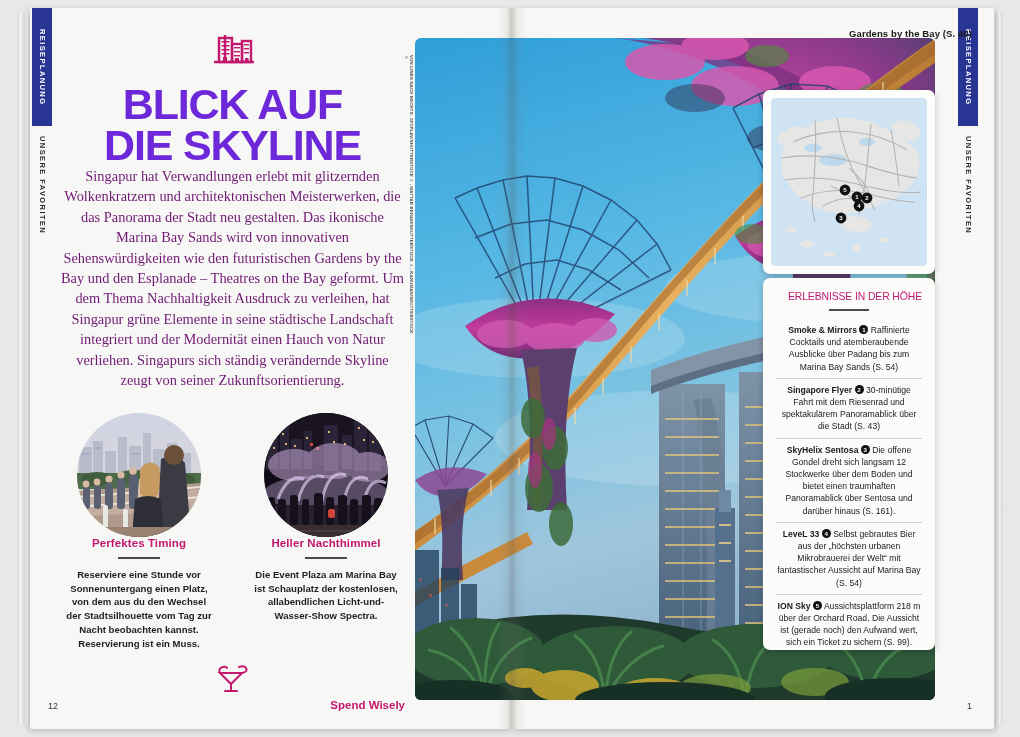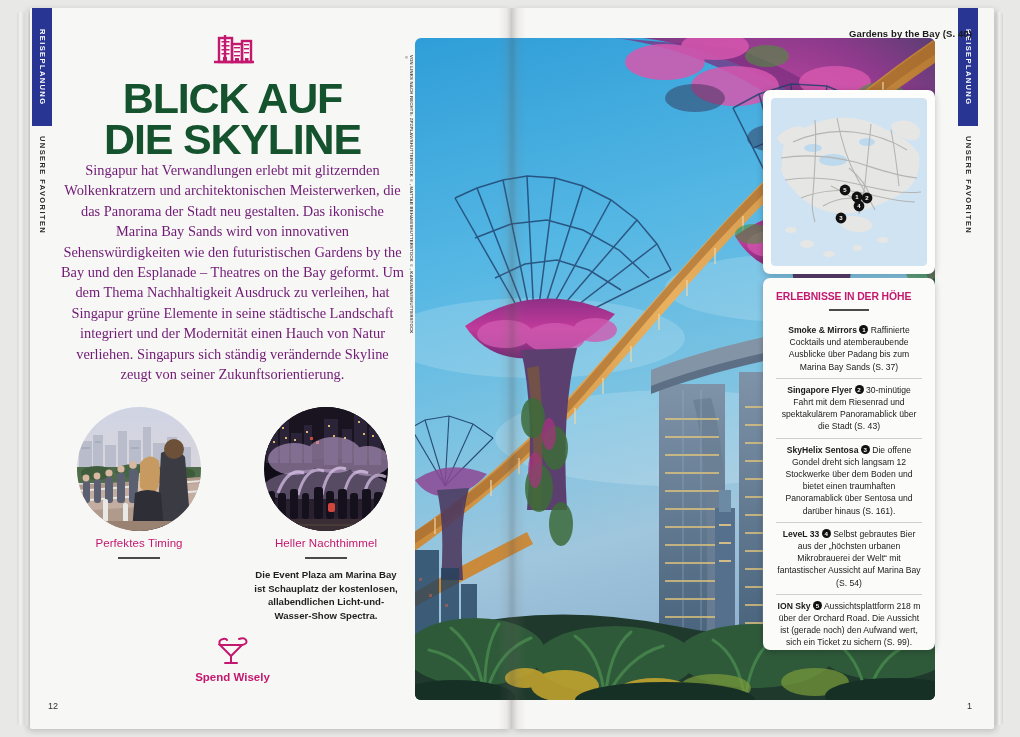--- a/index.html
+++ b/index.html
@@ -61,25 +61,25 @@
     writing-mode: vertical-rl; color: #2a2a2a;
     font-size: 7.5px; font-weight: 700; letter-spacing: 1.4px;
   }
 
   
   .lp { position: absolute; left: 60px; top: 8px; width: 345px; }
 
   .hero-icon { margin: 22px auto 8px; width: 46px; height: 34px; display: block; }
 
   .headline {
-    color: #14532d;
+    color: #6d28d9;
     font-family: "Liberation Sans", sans-serif;
     font-weight: 700; font-size: 43px; line-height: .95;
     letter-spacing: -1.2px; text-align: center;
-    margin-top: 14px;
+    margin-top: 20px;
   }
   .headline div { white-space: nowrap; }
 
   .intro {
     font-family: "Liberation Serif", serif;
     font-size: 14.4px; line-height: 1.42;
     text-align: center; color: #701a75;
   }
 
   
@@ -88,33 +88,33 @@
     padding: 0 4px;
   }
   .circle-wrap { width: 150px; text-align: center; }
   .circle {
     width: 124px; height: 124px; border-radius: 50%;
     margin: 0 auto; overflow: hidden; position: relative;
   }
   .circle svg { display: block; width: 124px; height: 124px; }
 
   .circle-title {
-    margin-top: 6px; color: #c4186f;
-    font-size: 11.5px; font-weight: 400; letter-spacing: .1px;
+    margin-top: 0; color: #c4186f;
+    font-size: 11.5px; font-weight: 700; letter-spacing: .1px;
   }
   .rule {
     width: 42px; height: 2px; background: #4a4a4a;
     margin: 8px auto 9px;
   }
   .circle-body {
     font-size: 9.6px; line-height: 1.45; color: #1f1f1f; font-weight: 600;
   }
 
   
-  .tip { margin-top: 14px; text-align: center; }
+  .tip { margin-top: 14px; text-align: right; }
   .tip-icon { width: 34px; height: 30px; display: block; margin: 0 auto 4px; }
   .tip-title {
     color: #c4186f; font-size: 11.5px; font-weight: 700; margin-bottom: 12px;
   }
 
   .folio {
     position: absolute; bottom: 26px; font-size: 9px;
     font-weight: 400; color: #333;
   }
   .folio-left  { left: 48px; }
@@ -154,22 +154,22 @@
 
   
   .exp-card {
     position: absolute; left: 763px; top: 278px;
     width: 172px; height: 372px;
     background: #fbfbfa; border-radius: 7px;
     box-shadow: 0 2px 7px rgba(0,0,0,.22);
     z-index: 20; padding: 13px 13px 10px;
   }
   .exp-title {
-    color: #c4186f; font-size: 10.4px; font-weight: 700;
-    text-align: left; letter-spacing: -.1px;
+    color: #c4186f; font-size: 10.4px; font-weight: 400;
+    text-align: right; letter-spacing: -.1px;
   }
   .exp-rule {
     width: 40px; height: 2px; background: #4a4a4a; margin: 7px auto 8px;
   }
   .exp-item {
     font-size: 8.6px; line-height: 1.42; text-align: center;
     color: #1a1a1a; padding: 5px 0;
   }
   .exp-item + .exp-item { border-top: 1px solid #cfcfcd; }
   .exp-item b { font-weight: 700; }
@@ -303,20 +303,21 @@
             <path d="M58 86 q12 -6 26 0 l3 38 -32 0 Z" fill="#2e2e36"></path>
             <g fill="#e8e8e4">
                 <rect x="26" y="92" width="5" height="26" rx="2"></rect>
                 <rect x="46" y="96" width="5" height="24" rx="2"></rect>
               </g>
             <rect y="114" width="124" height="10" fill="#9a8272"></rect>
           </svg>
         </div>
         <div class="circle-title">Perfektes Timing</div>
         <div class="rule"></div>
+        <div class="circle-body">Reserviere eine Stunde vor Sonnenuntergang einen Platz, von dem aus du den Wechsel der Stadtsilhouette vom Tag zur Nacht beobachten kannst. Reservierung ist ein Muss.</div>
       </div>
 
       <div class="circle-wrap">
         <div class="circle">
           <svg viewBox="0 0 124 124" preserveAspectRatio="xMidYMid slice">
             <rect width="124" height="124" fill="#100d18"></rect>
             <rect width="124" height="52" fill="#1a1420"></rect>
             <g fill="#2b2438">
               <rect x="2" y="22" width="12" height="34"></rect>
                 <rect x="16" y="14" width="9" height="42"></rect>
@@ -807,21 +808,21 @@
     </svg>
   </div>
 
   <div class="exp-card">
     <div class="exp-title">ERLEBNISSE IN DER HÖHE</div>
     <div class="exp-rule"></div>
 
     <div class="exp-item">
       <b>Smoke &amp; Mirrors</b>
       <span class="marker">1</span>
-      <span>Raffinierte Cocktails und atemberaubende Ausblicke über Padang bis zum Marina Bay Sands (S. 37)</span>
+      <span>Raffinierte Cocktails und atemberaubende Ausblicke über Padang bis zum Marina Bay Sands (S. 54)</span>
     </div>
     <div class="exp-item">
       <b>Singapore Flyer</b>
       <span class="marker">2</span>
       <span>30-minütige Fahrt mit dem Riesenrad und spektakulärem Panoramablick über die Stadt (S. 43)</span>
     </div>
     <div class="exp-item">
       <b>SkyHelix Sentosa</b>
       <span class="marker">3</span>
       <span>Die offene Gondel dreht sich langsam 12 Stockwerke über dem Boden und bietet einen traumhaften Panoramablick über Sentosa und darüber hinaus (S. 161).</span>

